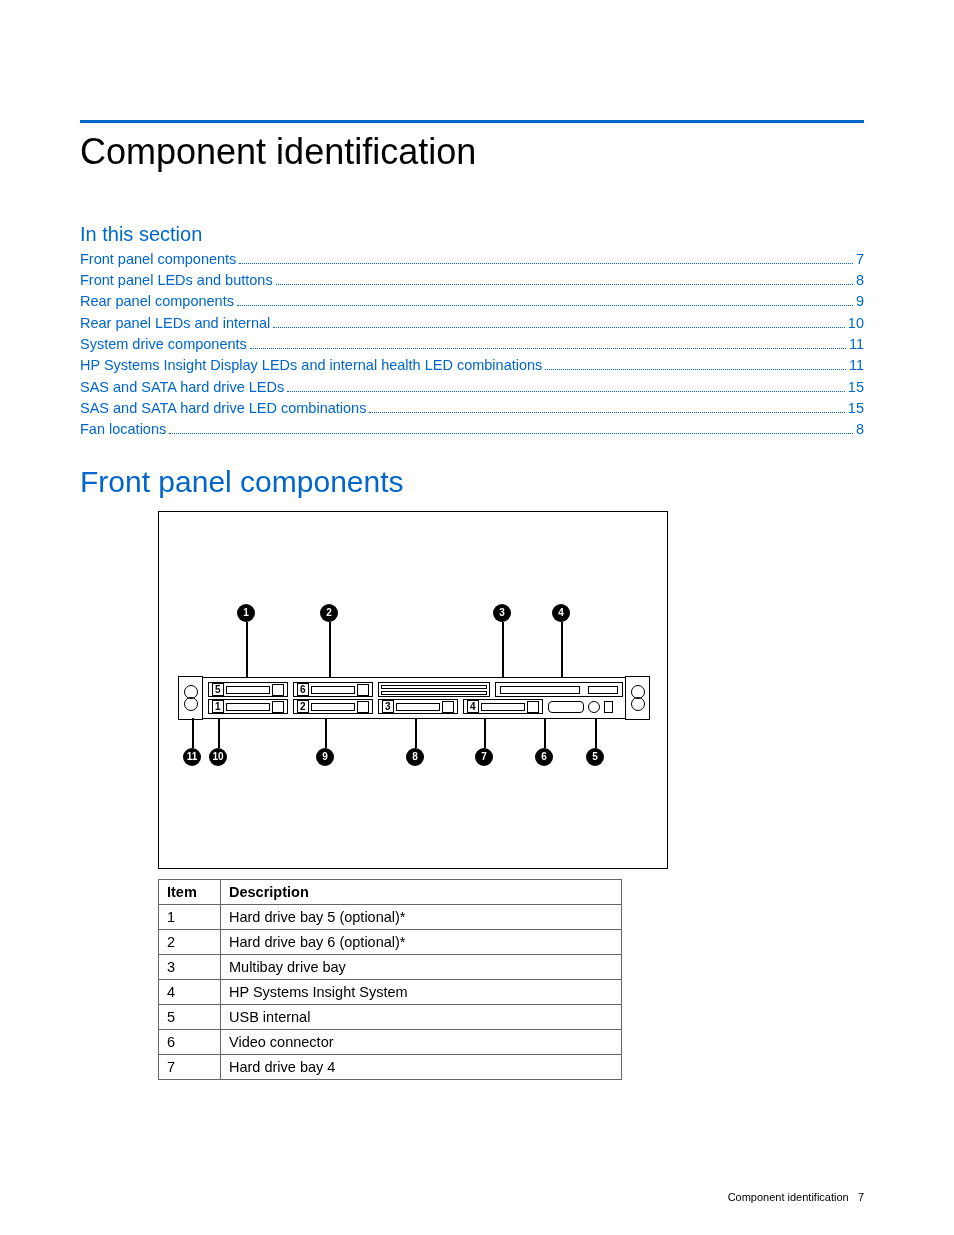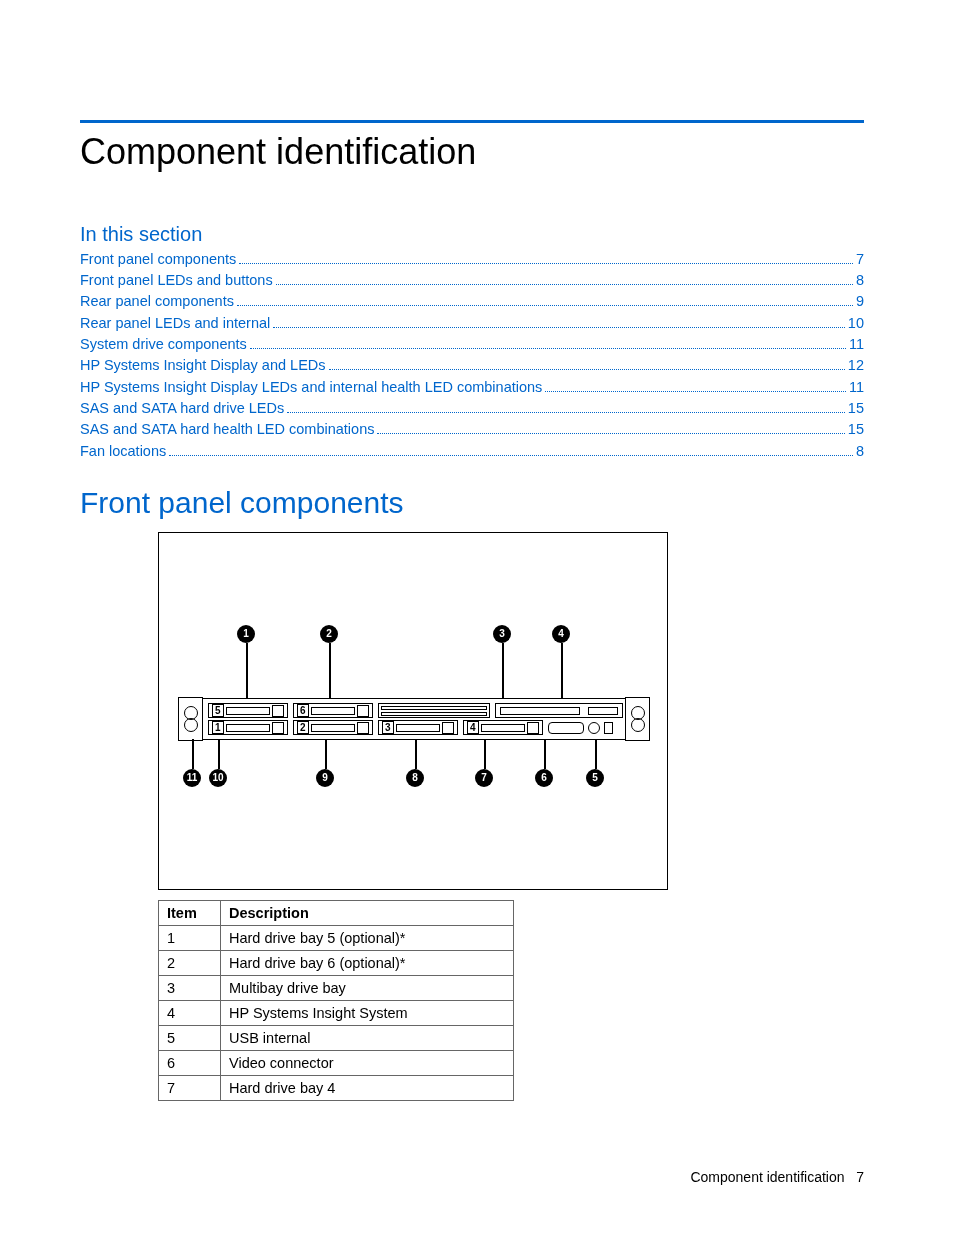--- a/index.html
+++ b/index.html
@@ -127,39 +127,39 @@
   .bay .dots { width:10px; height:10px; border:1px solid #000; }
   .multibay {
     position:absolute; border:1.5px solid #000; box-sizing:border-box;
   }
   .micro { position:absolute; border:1px solid #000; box-sizing:border-box; }
   
   table.items {
     margin-left: 78px;
     margin-top: 10px;
     border-collapse: collapse;
-    width: 356px;
+    width: 464px;
     font-size: 14.5px;
   }
   table.items th, table.items td {
     border: 1px solid #666;
     padding: 4px 8px;
     text-align: left;
     vertical-align: top;
   }
   table.items th {
     font-weight: bold;
     background: #fff;
   }
   table.items td.itemcol { width: 45px; }
   .footer {
     position: absolute;
-    bottom: 50px;
+    bottom: 32px;
     right: 90px;
-    font-size: 14px;
+    font-size: 11px;
   }
 </style>
 </head>
 <body>
 
 <div class="page">
   <div class="rule"></div>
   <h1 class="title">Component identification</h1>
 
   <h2 class="subhead">In this section</h2>
@@ -183,36 +183,31 @@
         <span class="toc-label">Rear panel LEDs and internal</span>
         <span class="toc-leader"></span>
         <span class="toc-page"> 10</span>
       </div>
       <div class="toc-row">
         <span class="toc-label">System drive components</span>
         <span class="toc-leader"></span>
         <span class="toc-page"> 11</span>
       </div>
       <div class="toc-row">
-        <span class="toc-label">HP Systems Insight Display and LEDs</span>
-        <span class="toc-leader"></span>
-        <span class="toc-page"> 12</span>
-      </div>
-      <div class="toc-row">
         <span class="toc-label">HP Systems Insight Display LEDs and internal health LED combinations</span>
         <span class="toc-leader"></span>
         <span class="toc-page"> 11</span>
       </div>
       <div class="toc-row">
         <span class="toc-label">SAS and SATA hard drive LEDs</span>
         <span class="toc-leader"></span>
         <span class="toc-page"> 15</span>
       </div>
       <div class="toc-row">
-        <span class="toc-label">SAS and SATA hard health LED combinations</span>
+        <span class="toc-label">SAS and SATA hard drive LED combinations</span>
         <span class="toc-leader"></span>
         <span class="toc-page"> 15</span>
       </div>
       <div class="toc-row">
         <span class="toc-label">Fan locations</span>
         <span class="toc-leader"></span>
         <span class="toc-page"> 8</span>
       </div>
     </div>
 

